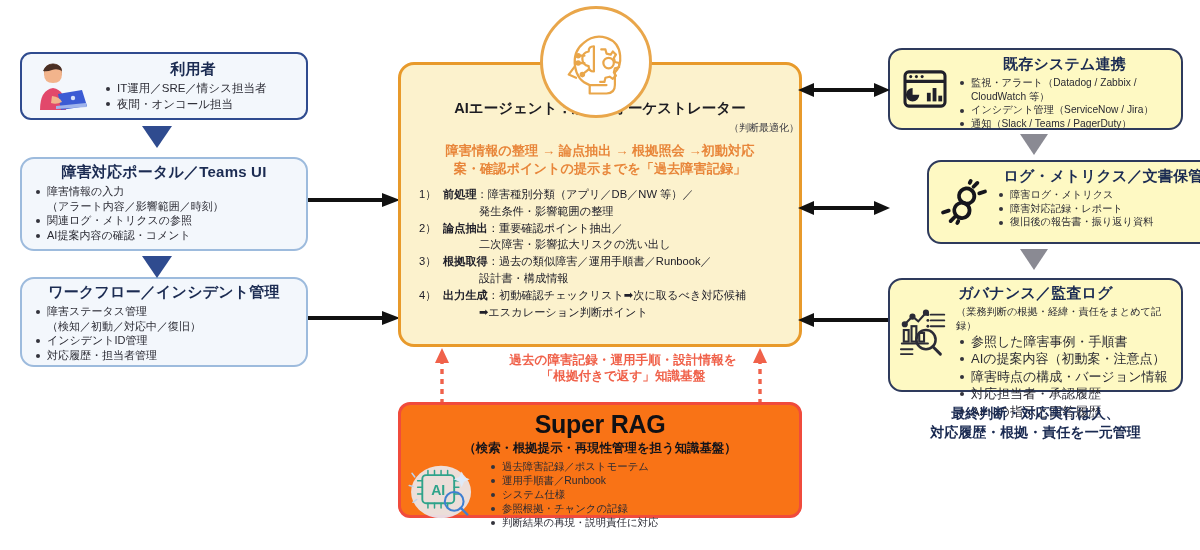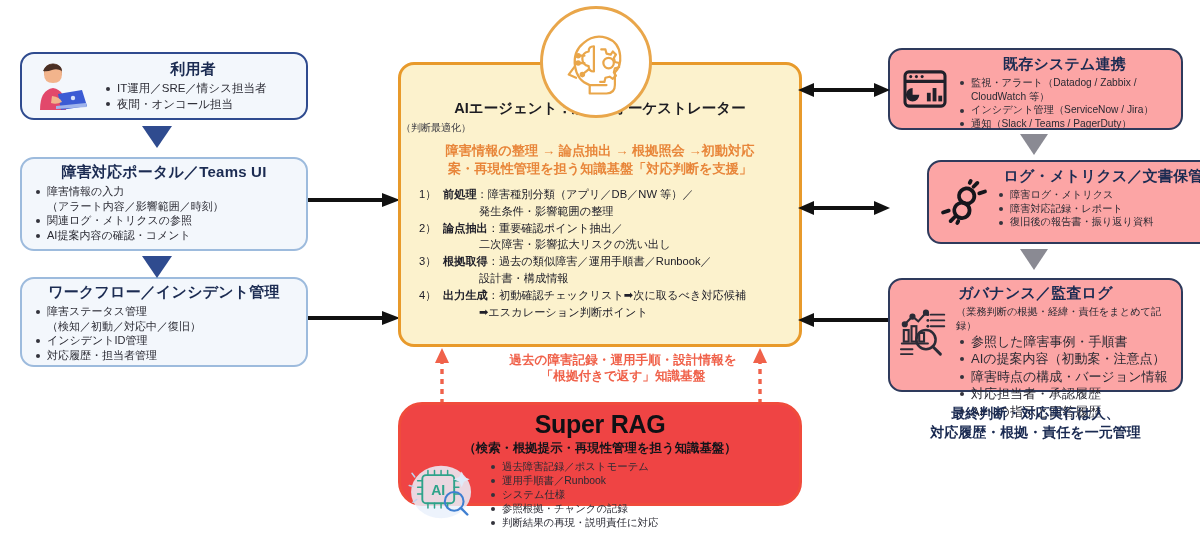--- a/index.html
+++ b/index.html
@@ -13,21 +13,21 @@
 
   
   .box {
     position: absolute;
     border-radius: 14px;
     background: #f2f5fa;
     border: 2px solid #2e3e66;
   }
   .box.left  { background: #f3f7fc; border-color: #2f4b8f; }
   .box.left.thin { border-color: #9dbbdd; border-width: 2px; }
-  .box.right { background: #fca5a5; border-color: #2e3a5c; }
+  .box.right { background: #fef9c3; border-color: #2e3a5c; }
 
   .box-title {
     font-weight: bold;
     color: #1b2b52;
     letter-spacing: .2px;
     text-align: center;
   }
   .bullets { list-style: none; }
   .bullets li {
     position: relative;
@@ -40,21 +40,21 @@
     position: absolute;
     left: 2px; top: .52em;
     width: 4px; height: 4px;
     background: #33333c;
     border-radius: 50%;
   }
   .bullets li.nobul { padding-left: 13px; }
   .bullets li.nobul::before { display: none; }
 
   
-  #box-user       { left: 20px;  top: 52px;  width: 288px; height: 68px; }
+  #box-user       { left: 20px;  top: 52px;  width: 288px; height: 68px; border-radius: 11px; }
   #box-portal     { left: 20px;  top: 157px; width: 288px; height: 94px; }
   #box-workflow   { left: 20px;  top: 277px; width: 288px; height: 90px; }
 
   #box-user .inner { display: flex; align-items: center; height: 100%; padding: 0 8px 0 6px; }
   #box-user .txt { flex: 1; }
   #box-user .box-title { font-size: 15px; margin-bottom: 2px; }
   #box-user .bullets { font-size: 11.5px; padding-left: 16px; }
 
   #box-portal .box-title, #box-workflow .box-title { font-size: 15px; padding-top: 4px; }
   #box-portal .bullets, #box-workflow .bullets { font-size: 11px; padding: 2px 6px 0 12px; }
@@ -69,21 +69,21 @@
     background: #fcf2cd;
     border: 3px solid #e89a2b;
     border-radius: 16px;
   }
   #agent-title {
     text-align: center;
     font-size: 14.5px; font-weight: bold;
     color: #1c1c22;
     margin-top: 34px;
   }
-  #agent-sub { text-align: left; font-size: 10px; color: #3a3a42; margin-top: 3px; }
+  #agent-sub { text-align: right; font-size: 10px; color: #3a3a42; margin-top: 3px; }
   #agent-lead {
     text-align: center;
     color: #e8863a;
     font-weight: bold;
     font-size: 13.2px;
     line-height: 1.33;
     margin-top: 7px;
     padding: 0 12px;
   }
   .agent-steps { margin-top: 9px; padding: 0 10px 0 18px; }
@@ -114,24 +114,24 @@
   .right-ico { flex: 0 0 58px; display: flex; align-items: center; justify-content: center; }
   .right-txt { flex: 1; }
   .box.right .box-title { font-size: 15px; margin: 1px 0 2px 0; }
   .box.right .bullets { font-size: 10.2px; padding-left: 4px; }
   #box-gov .bullets { font-size: 13px; }
   #gov-note { font-size: 10.2px; color: #2a2a33; padding-left: 2px; }
 
   
   #box-rag {
     position: absolute;
-    left: 398px; top: 402px; width: 404px; height: 104px;
+    left: 398px; top: 402px; width: 404px; height: 116px;
     border: 3px solid #f04b3c;
-    border-radius: 24px;
-    background: #ef4444;
+    border-radius: 12px;
+    background: #f97316;
   }
   #rag-title {
     text-align: center; font-size: 25px; font-weight: bold;
     color: #101014; letter-spacing: -.3px; margin-top: 5px;
   }
   #rag-sub { text-align: center; font-size: 12.4px; font-weight: bold; color: #14141a; margin-top: 1px; }
   #rag-body { display: flex; margin-top: 3px; }
   #rag-ico { flex: 0 0 82px; display: flex; align-items: flex-start; justify-content: center; padding-top: 2px; }
   #rag-list { flex: 1; }
   #rag-list .bullets { font-size: 10.4px; padding-left: 6px; }
@@ -218,21 +218,21 @@
   <svg style="position:absolute;left:308px;top:310px;" width="92" height="16">
     <line x1="0" y1="8" x2="76" y2="8" stroke="#111" stroke-width="4"></line>
     <polygon points="74,1 92,8 74,15" fill="#111"></polygon>
   </svg>
 
   <div id="box-agent">
     <div id="agent-title">AIエージェント：統括 / オーケストレーター</div>
     <div id="agent-sub">（判断最適化）</div>
     <div id="agent-lead">
       <div>障害情報の整理 → 論点抽出 → 根拠照会 →初動対応</div>
-      <div>案・再現性管理を担う知識基盤「対応判断を支援」</div>
+      <div>案・確認ポイントの提示までを「過去障害記録」</div>
     </div>
     <div class="agent-steps">
       <div class="step">
         <span class="num">1）</span>
         <span class="nm">前処理</span>
         <span class="bd"><span>：</span><span>障害種別分類（アプリ／DB／NW 等）／</span></span>
       </div>
       <div class="cont">発生条件・影響範囲の整理</div>
 
       <div class="step">

